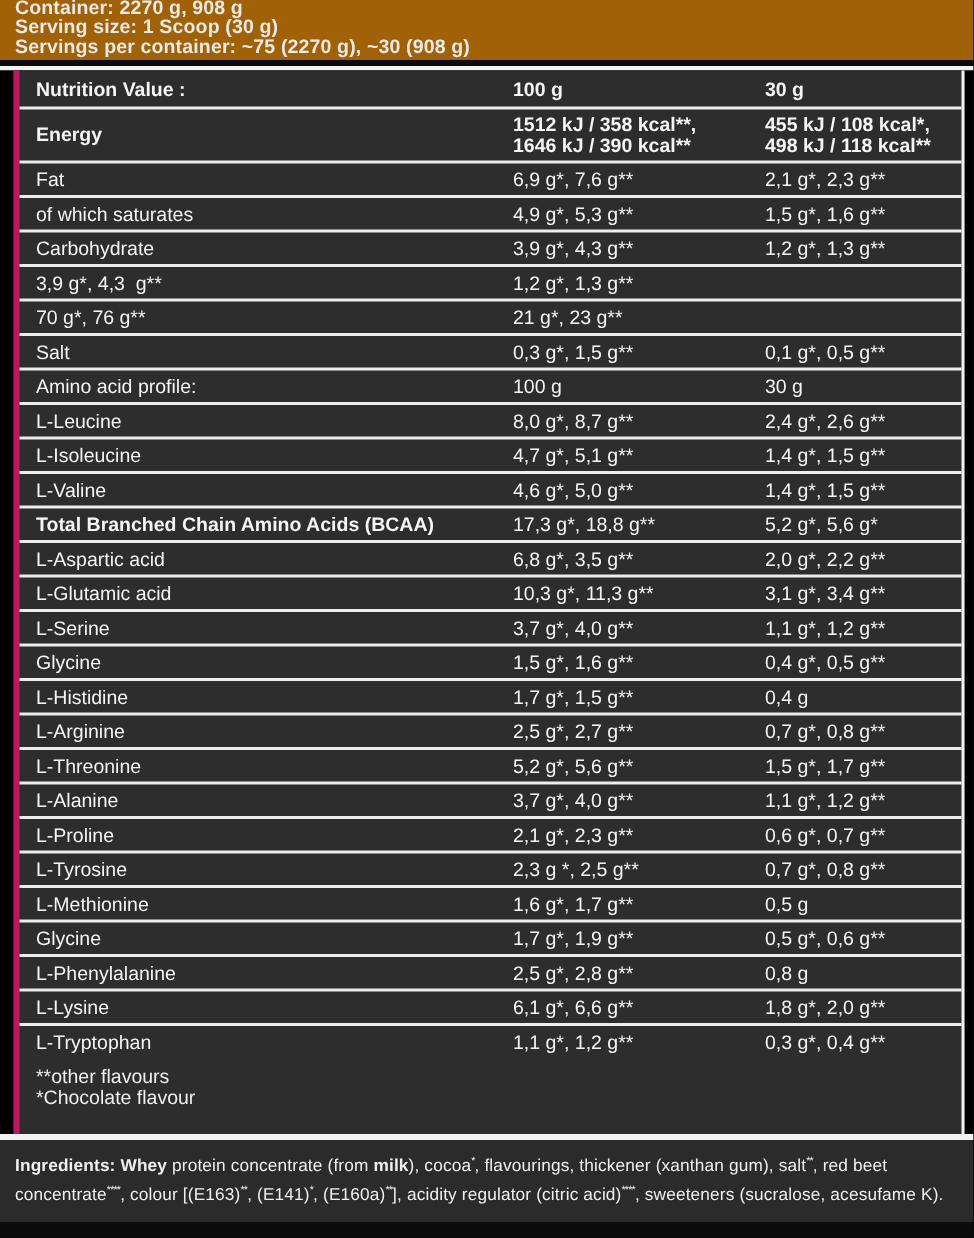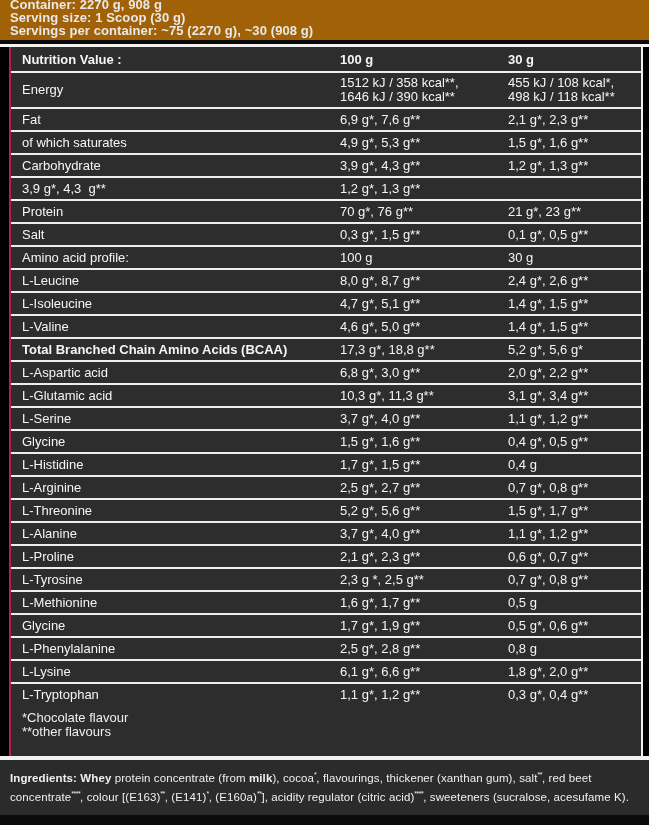--- a/index.html
+++ b/index.html
@@ -14,33 +14,33 @@
     background:#a16207;padding:0 0 1px 10px;height:39px;overflow:hidden;
   }
   .top-band .line{font-size:13px;line-height:13px;font-weight:bold;color:#e9e9e9;letter-spacing:.1px;}
   .top-band .line:first-child{margin-top:-2px;}
   .top-gap{height:4px;background:#0a0a0a;}
   .top-rule{height:3px;background:#f2f2f2;}
   
   .panel-wrap{flex:1 1 auto;background:#000;padding:0 6px 0 9px;}
   .panel{
     background:#2d2d2d;height:100%;
-    border-left:2px solid #be185d;border-right:2px solid #f2f2f2;
+    border-left:4px solid #be185d;border-right:2px solid #f2f2f2;
     box-sizing:border-box;display:flex;flex-direction:column;
   }
   .trow{
     display:grid;grid-template-columns:318px 168px auto;
     align-items:center;
     padding-left:11px;
     min-height:21px;
     border-bottom:2px solid #ededed;
     font-size:13px;color:#f5f5f5;
   }
   .trow.head{min-height:24px;font-weight:bold;}
-  .trow.energy{min-height:34px;}
+  .trow.energy{min-height:34px;font-weight:bold;}
   .trow.energy .cell{line-height:14px;padding:3px 0;}
   .trow .cell{white-space:pre;}
   .trow.bold-label .lbl{font-weight:bold;}
   .trow:last-of-type{border-bottom:none;}
   .notes{
     padding:6px 0 0 11px;flex:1 1 auto;
   }
   .notes .note-line{font-size:13px;line-height:13.5px;color:#efefef;}
   
   .ing-rule{height:4px;background:#f2f2f2;}
@@ -89,21 +89,20 @@
         <div class="trow">
           <div class="lbl cell">Carbohydrate</div>
           <div class="v100 cell">3,9 g*, 4,3 g**</div>
           <div class="v30 cell">1,2 g*, 1,3 g**</div>
         </div>
         <div class="trow">
           <div class="v100 cell">3,9 g*, 4,3  g**</div>
           <div class="v30 cell">1,2 g*, 1,3 g**</div>
         </div>
         <div class="trow">
-          <div class="lbl cell">Protein</div>
           <div class="v100 cell">70 g*, 76 g**</div>
           <div class="v30 cell">21 g*, 23 g**</div>
         </div>
         <div class="trow">
           <div class="lbl cell">Salt</div>
           <div class="v100 cell">0,3 g*, 1,5 g**</div>
           <div class="v30 cell">0,1 g*, 0,5 g**</div>
         </div>
         <div class="trow">
           <div class="lbl cell">Amino acid profile:</div>
@@ -125,21 +124,21 @@
           <div class="v100 cell">4,6 g*, 5,0 g**</div>
           <div class="v30 cell">1,4 g*, 1,5 g**</div>
         </div>
         <div class="trow bold-label">
           <div class="lbl cell">Total Branched Chain Amino Acids (BCAA)</div>
           <div class="v100 cell">17,3 g*, 18,8 g**</div>
           <div class="v30 cell">5,2 g*, 5,6 g*</div>
         </div>
         <div class="trow">
           <div class="lbl cell">L-Aspartic acid</div>
-          <div class="v100 cell">6,8 g*, 3,0 g**</div>
+          <div class="v100 cell">6,8 g*, 3,5 g**</div>
           <div class="v30 cell">2,0 g*, 2,2 g**</div>
         </div>
         <div class="trow">
           <div class="lbl cell">L-Glutamic acid</div>
           <div class="v100 cell">10,3 g*, 11,3 g**</div>
           <div class="v30 cell">3,1 g*, 3,4 g**</div>
         </div>
         <div class="trow">
           <div class="lbl cell">L-Serine</div>
           <div class="v100 cell">3,7 g*, 4,0 g**</div>
@@ -200,21 +199,21 @@
           <div class="v100 cell">6,1 g*, 6,6 g**</div>
           <div class="v30 cell">1,8 g*, 2,0 g**</div>
         </div>
         <div class="trow">
           <div class="lbl cell">L-Tryptophan</div>
           <div class="v100 cell">1,1 g*, 1,2 g**</div>
           <div class="v30 cell">0,3 g*, 0,4 g**</div>
         </div>
       </div>
     <div class="notes">
+      <div class="note-line">**other flavours</div>
       <div class="note-line">*Chocolate flavour</div>
-      <div class="note-line">**other flavours</div>
     </div>
   </div>
 </div>
 
 <div class="ing-rule"></div>
 <div class="ingredients" id="ingredients-host"><b>Ingredients: Whey</b><span> protein concentrate (from </span><b>milk</b><span>), cocoa</span><sup>*</sup><span>, flavourings, thickener (xanthan gum), salt</span><sup>**</sup><span>, red beet concentrate</span><sup>****</sup><span>, colour [(E163)</span><sup>**</sup><span>, (E141)</span><sup>*</sup><span>, (E160a)</span><sup>**</sup><span>], acidity regulator (citric acid)</span><sup>****</sup><span>, sweeteners (sucralose, acesufame K).</span></div>
 <div class="bottom-strip"></div>
 
 </body></html>

